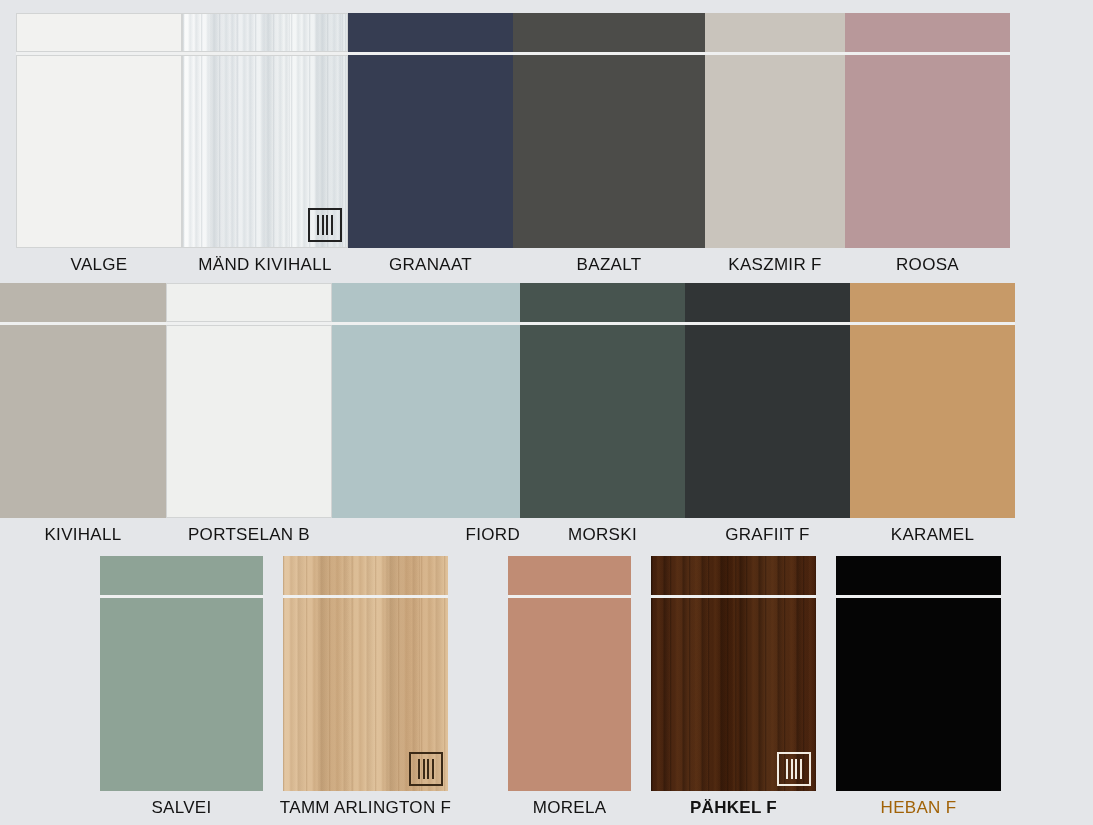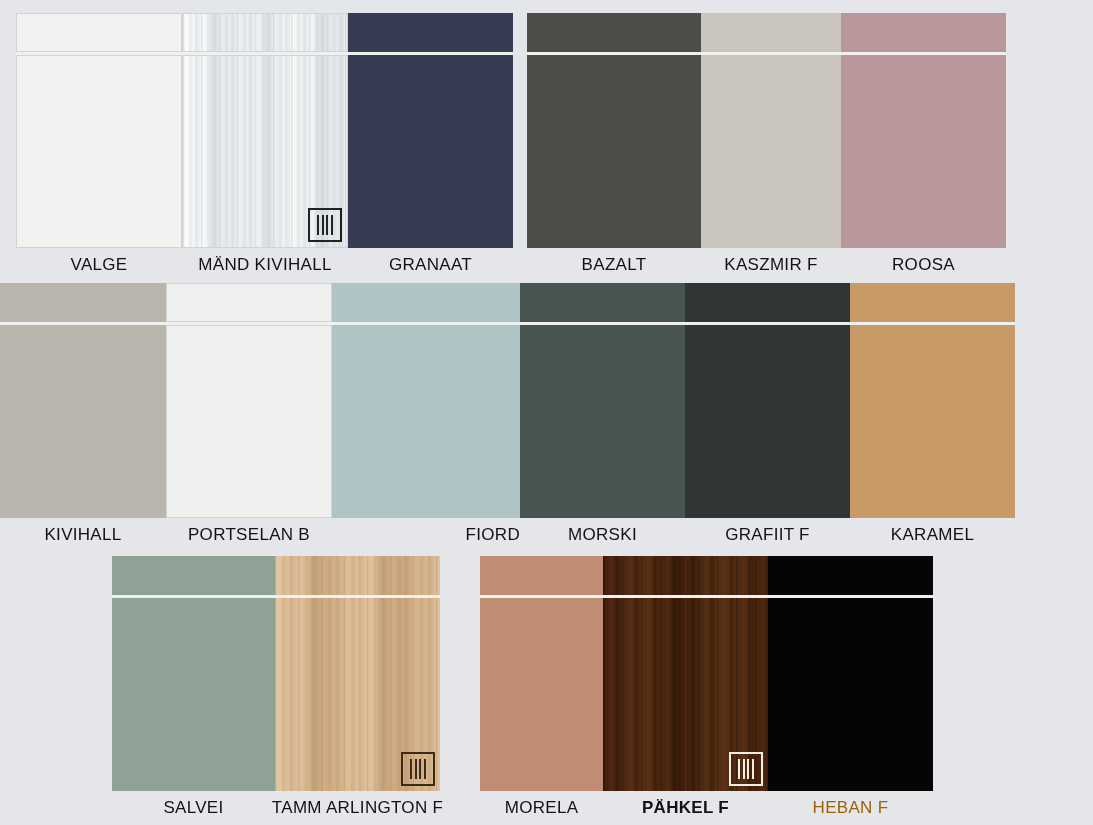--- a/index.html
+++ b/index.html
@@ -23,21 +23,21 @@
   }
 
   
   .swatch-row {
     position: absolute;
     display: flex;
     align-items: flex-start;
   }
   .swatch-row.row-1 { left: 16px;   top: 13px;  }
   .swatch-row.row-2 { left: 0px;   top: 283px; }
-  .swatch-row.row-3 { left: 112px; top: 556px; }
+  .swatch-row.row-3 { left: 100px; top: 556px; gap: 20px; }
 
   
   .swatch-cell {
     display: flex;
     flex-direction: column;
     align-items: center;
     box-sizing: border-box;
   }
 
   .swatch-art {
@@ -187,21 +187,21 @@
         <div class="swatch-label" style="color: rgb(19, 19, 19);">MÄND KIVIHALL</div>
       </div>
       <div class="swatch-cell" style="width: 165px;">
         <div class="swatch-art">
           <div class="front-strip" style="background: rgb(54, 61, 82);"></div>
           <div class="reveal-gap" style="background: rgb(239, 240, 240);"></div>
           <div class="door-panel" style="background: rgb(54, 61, 82);"></div>
         </div>
         <div class="swatch-label" style="color: rgb(19, 19, 19);">GRANAAT</div>
       </div>
-      <div class="swatch-cell" style="width: 174px; margin-left: 14px;">
+      <div class="swatch-cell" style="width: 192px;">
         <div class="swatch-art">
           <div class="front-strip" style="background: rgb(76, 76, 73);"></div>
           <div class="reveal-gap" style="background: rgb(239, 240, 240);"></div>
           <div class="door-panel" style="background: rgb(76, 76, 73);"></div>
         </div>
         <div class="swatch-label" style="color: rgb(19, 19, 19);">BAZALT</div>
       </div>
       <div class="swatch-cell" style="width: 140px;">
         <div class="swatch-art">
           <div class="front-strip" style="background: rgb(201, 196, 188);"></div>

